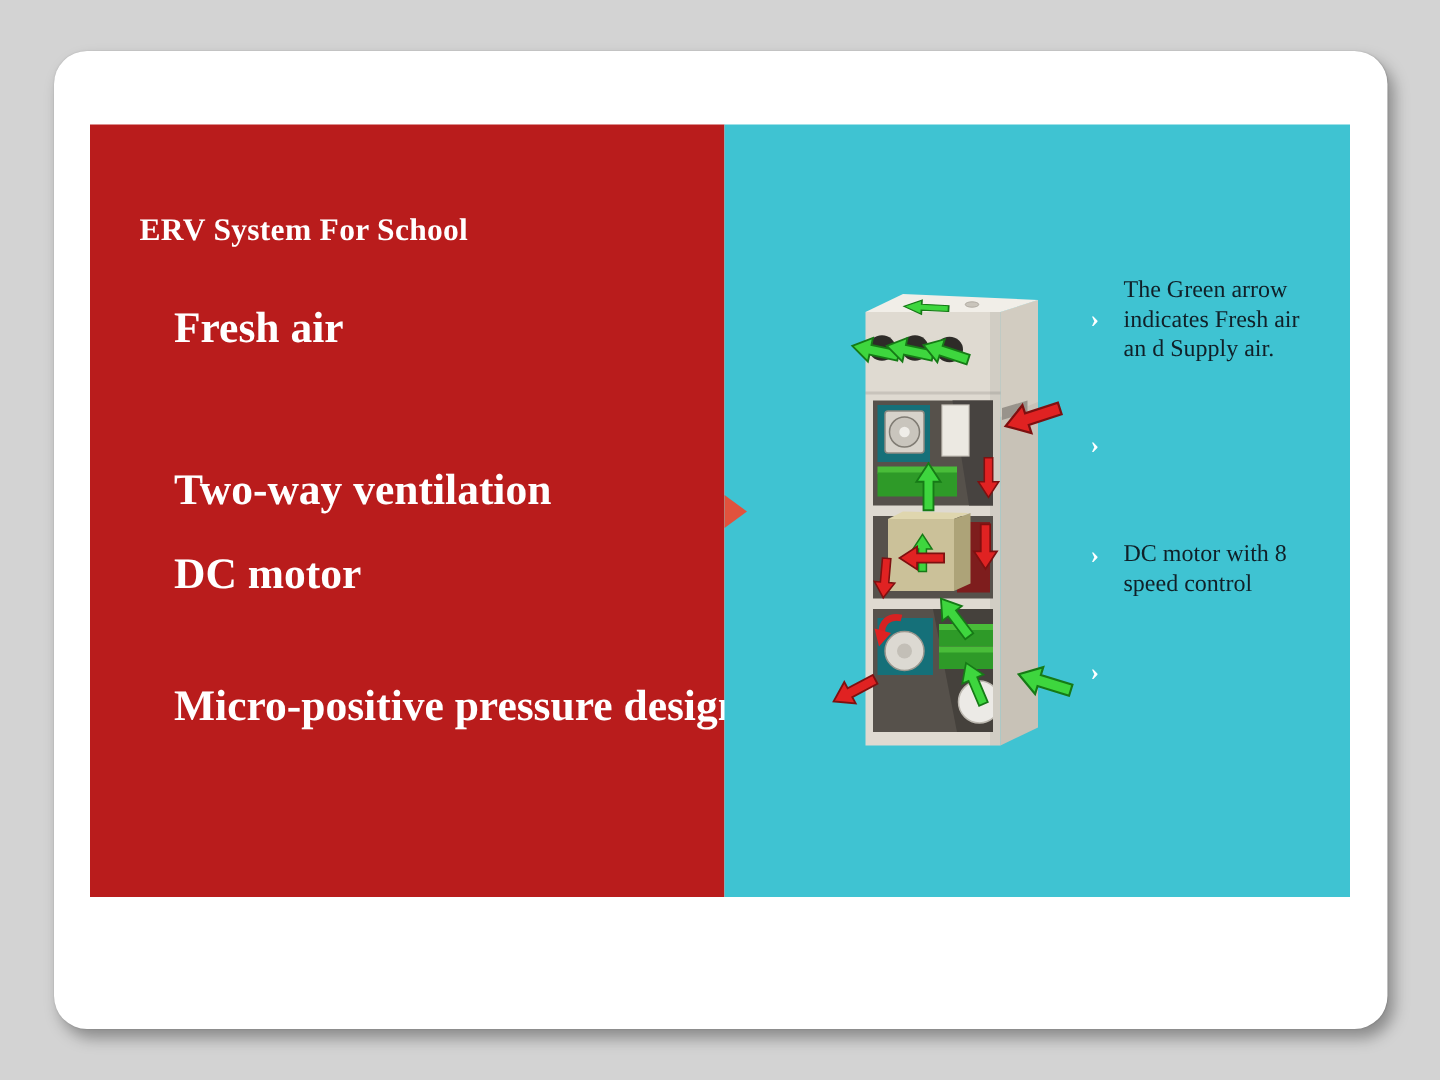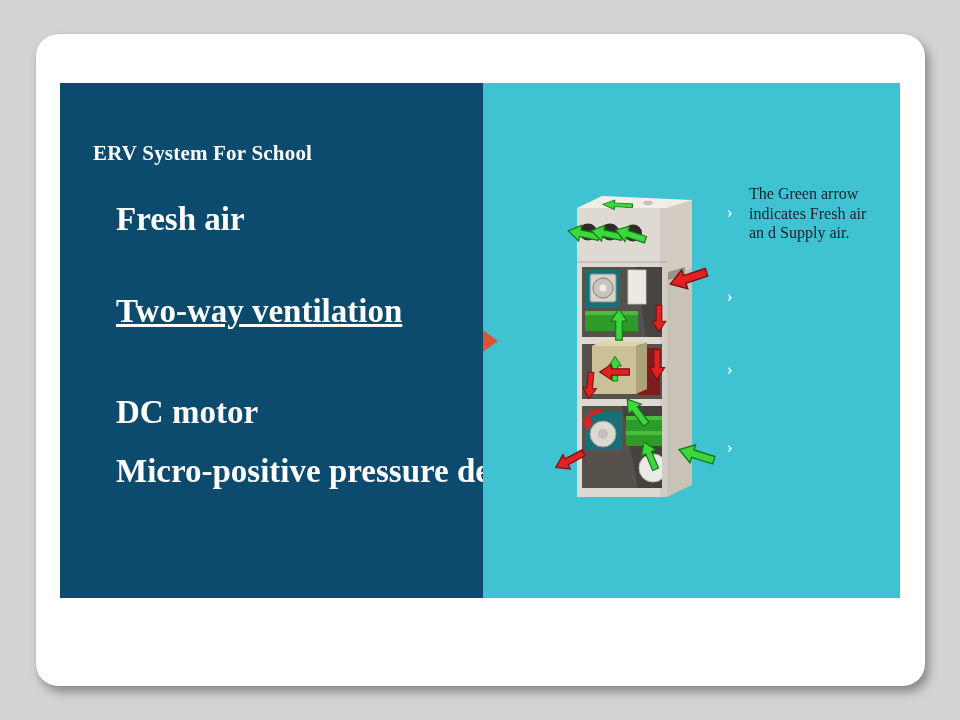--- a/index.html
+++ b/index.html
@@ -9,46 +9,46 @@
     font-family:"Liberation Serif","DejaVu Serif",serif;
     position:relative;overflow:hidden;
   }
   .card{
     position:absolute;left:36px;top:34px;width:889px;height:652px;
     background:#FFFFFF;border-radius:22px;
     box-shadow:4px 6px 10px rgba(0,0,0,0.35), 0 0 1px #aaa;
   }
   .panel-left{
     position:absolute;left:24px;top:49px;width:423px;height:515px;
-    background:#0c4a6e;
+    background:#b91c1c;
   }
   .panel-right{
     position:absolute;left:447px;top:49px;width:417px;height:515px;
     background:#3FC3D2;
   }
   .pointer{
     position:absolute;left:447px;top:296px;
     width:0;height:0;
     border-top:11px solid transparent;
     border-bottom:11px solid transparent;
     border-left:15px solid #E1523D;
   }
   .slide-title{
     position:absolute;left:33px;top:58px;
     color:#FFFFFF;font-weight:bold;font-size:21px;line-height:24px;
     letter-spacing:0.2px;
   }
   .feature-item{
     position:absolute;left:56px;
-    color:#FFFFFF;font-weight:bold;font-size:33px;line-height:34px;
+    color:#FFFFFF;font-weight:bold;font-size:29px;line-height:34px;
     white-space:nowrap;
   }
   .feature-item:nth-of-type(1){top:119px;}
-  .feature-item:nth-of-type(2){top:211px;text-decoration:underline;}
-  .feature-item:nth-of-type(3){top:312px;text-align:center;}
+  .feature-item:nth-of-type(2){top:227px;}
+  .feature-item:nth-of-type(3){top:283px;text-align:center;}
   .feature-item:nth-of-type(4){top:371px;}
 
   .device{
     position:absolute;left:57px;top:105px;width:210px;height:318px;
   }
   .device svg{display:block;width:100%;height:100%;}
 
   .note{
     position:absolute;left:238px;display:flex;align-items:flex-start;width:182px;
   }
@@ -172,20 +172,22 @@
         <span class="chev">›</span>
         <p class="txt">The Green arrow
 indicates Fresh air
 an d Supply air.</p>
       </div>
       <div class="note">
         <span class="chev">›</span>
       </div>
       <div class="note">
         <span class="chev">›</span>
+        <p class="txt">DC motor with 8
+speed control</p>
       </div>
       <div class="note">
         <span class="chev">›</span>
       </div>
     </div>
 
   </div>
 
   <div class="pointer"></div>
 

